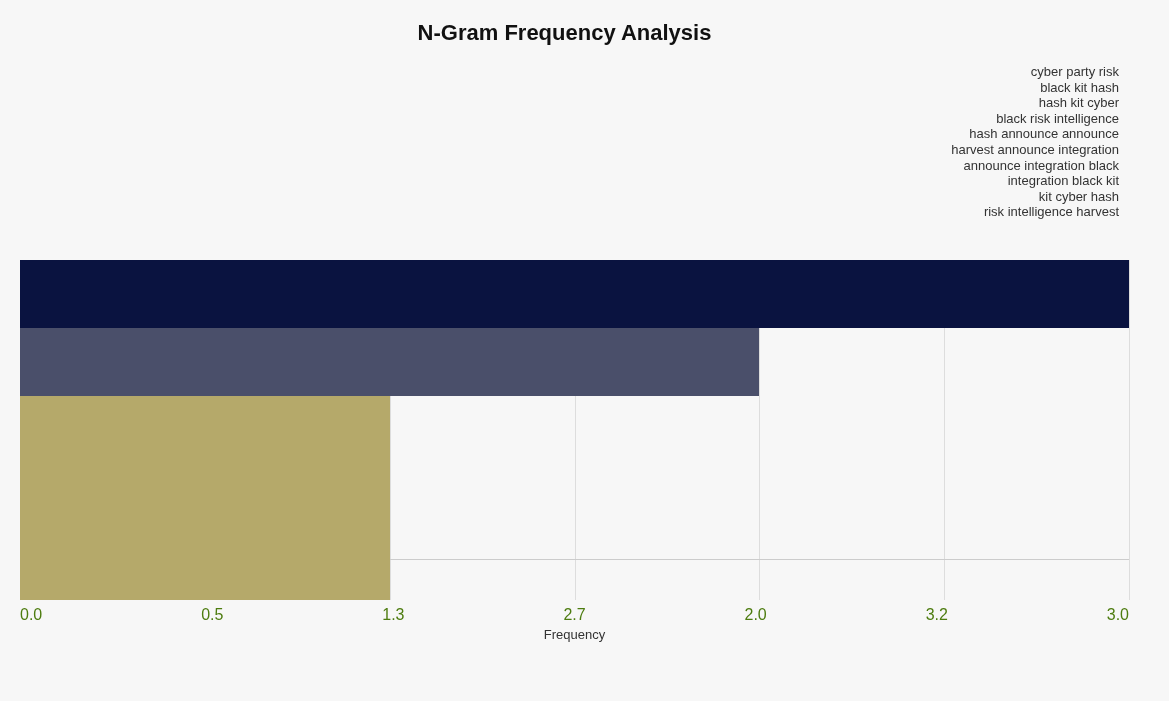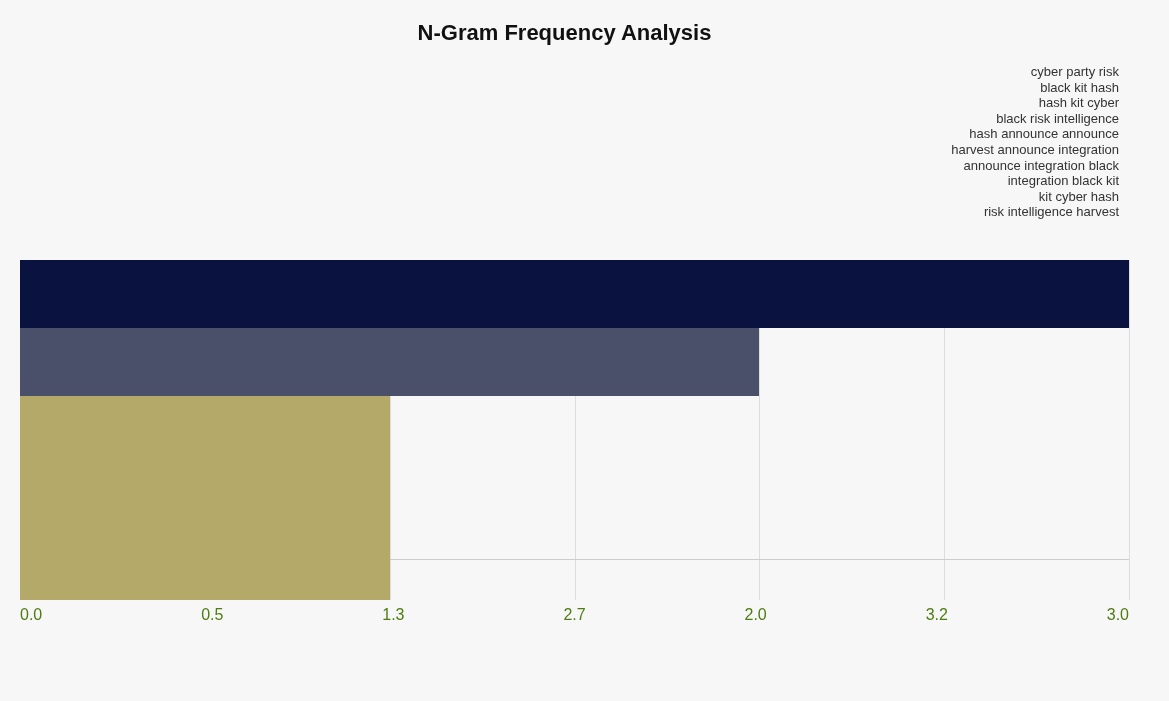--- a/index.html
+++ b/index.html
@@ -188,15 +188,16 @@
         </div>
       <div class="x-ticks" id="x-ticks">
           <span class="x-tick-label">0.0</span>
           <span class="x-tick-label">0.5</span>
           <span class="x-tick-label">1.3</span>
           <span class="x-tick-label">2.7</span>
           <span class="x-tick-label">2.0</span>
           <span class="x-tick-label">3.2</span>
           <span class="x-tick-label">3.0</span>
         </div>
+      <div class="x-axis-label">Frequency</div>
     </div>
   </div>
 </div>
 
 </body></html>

